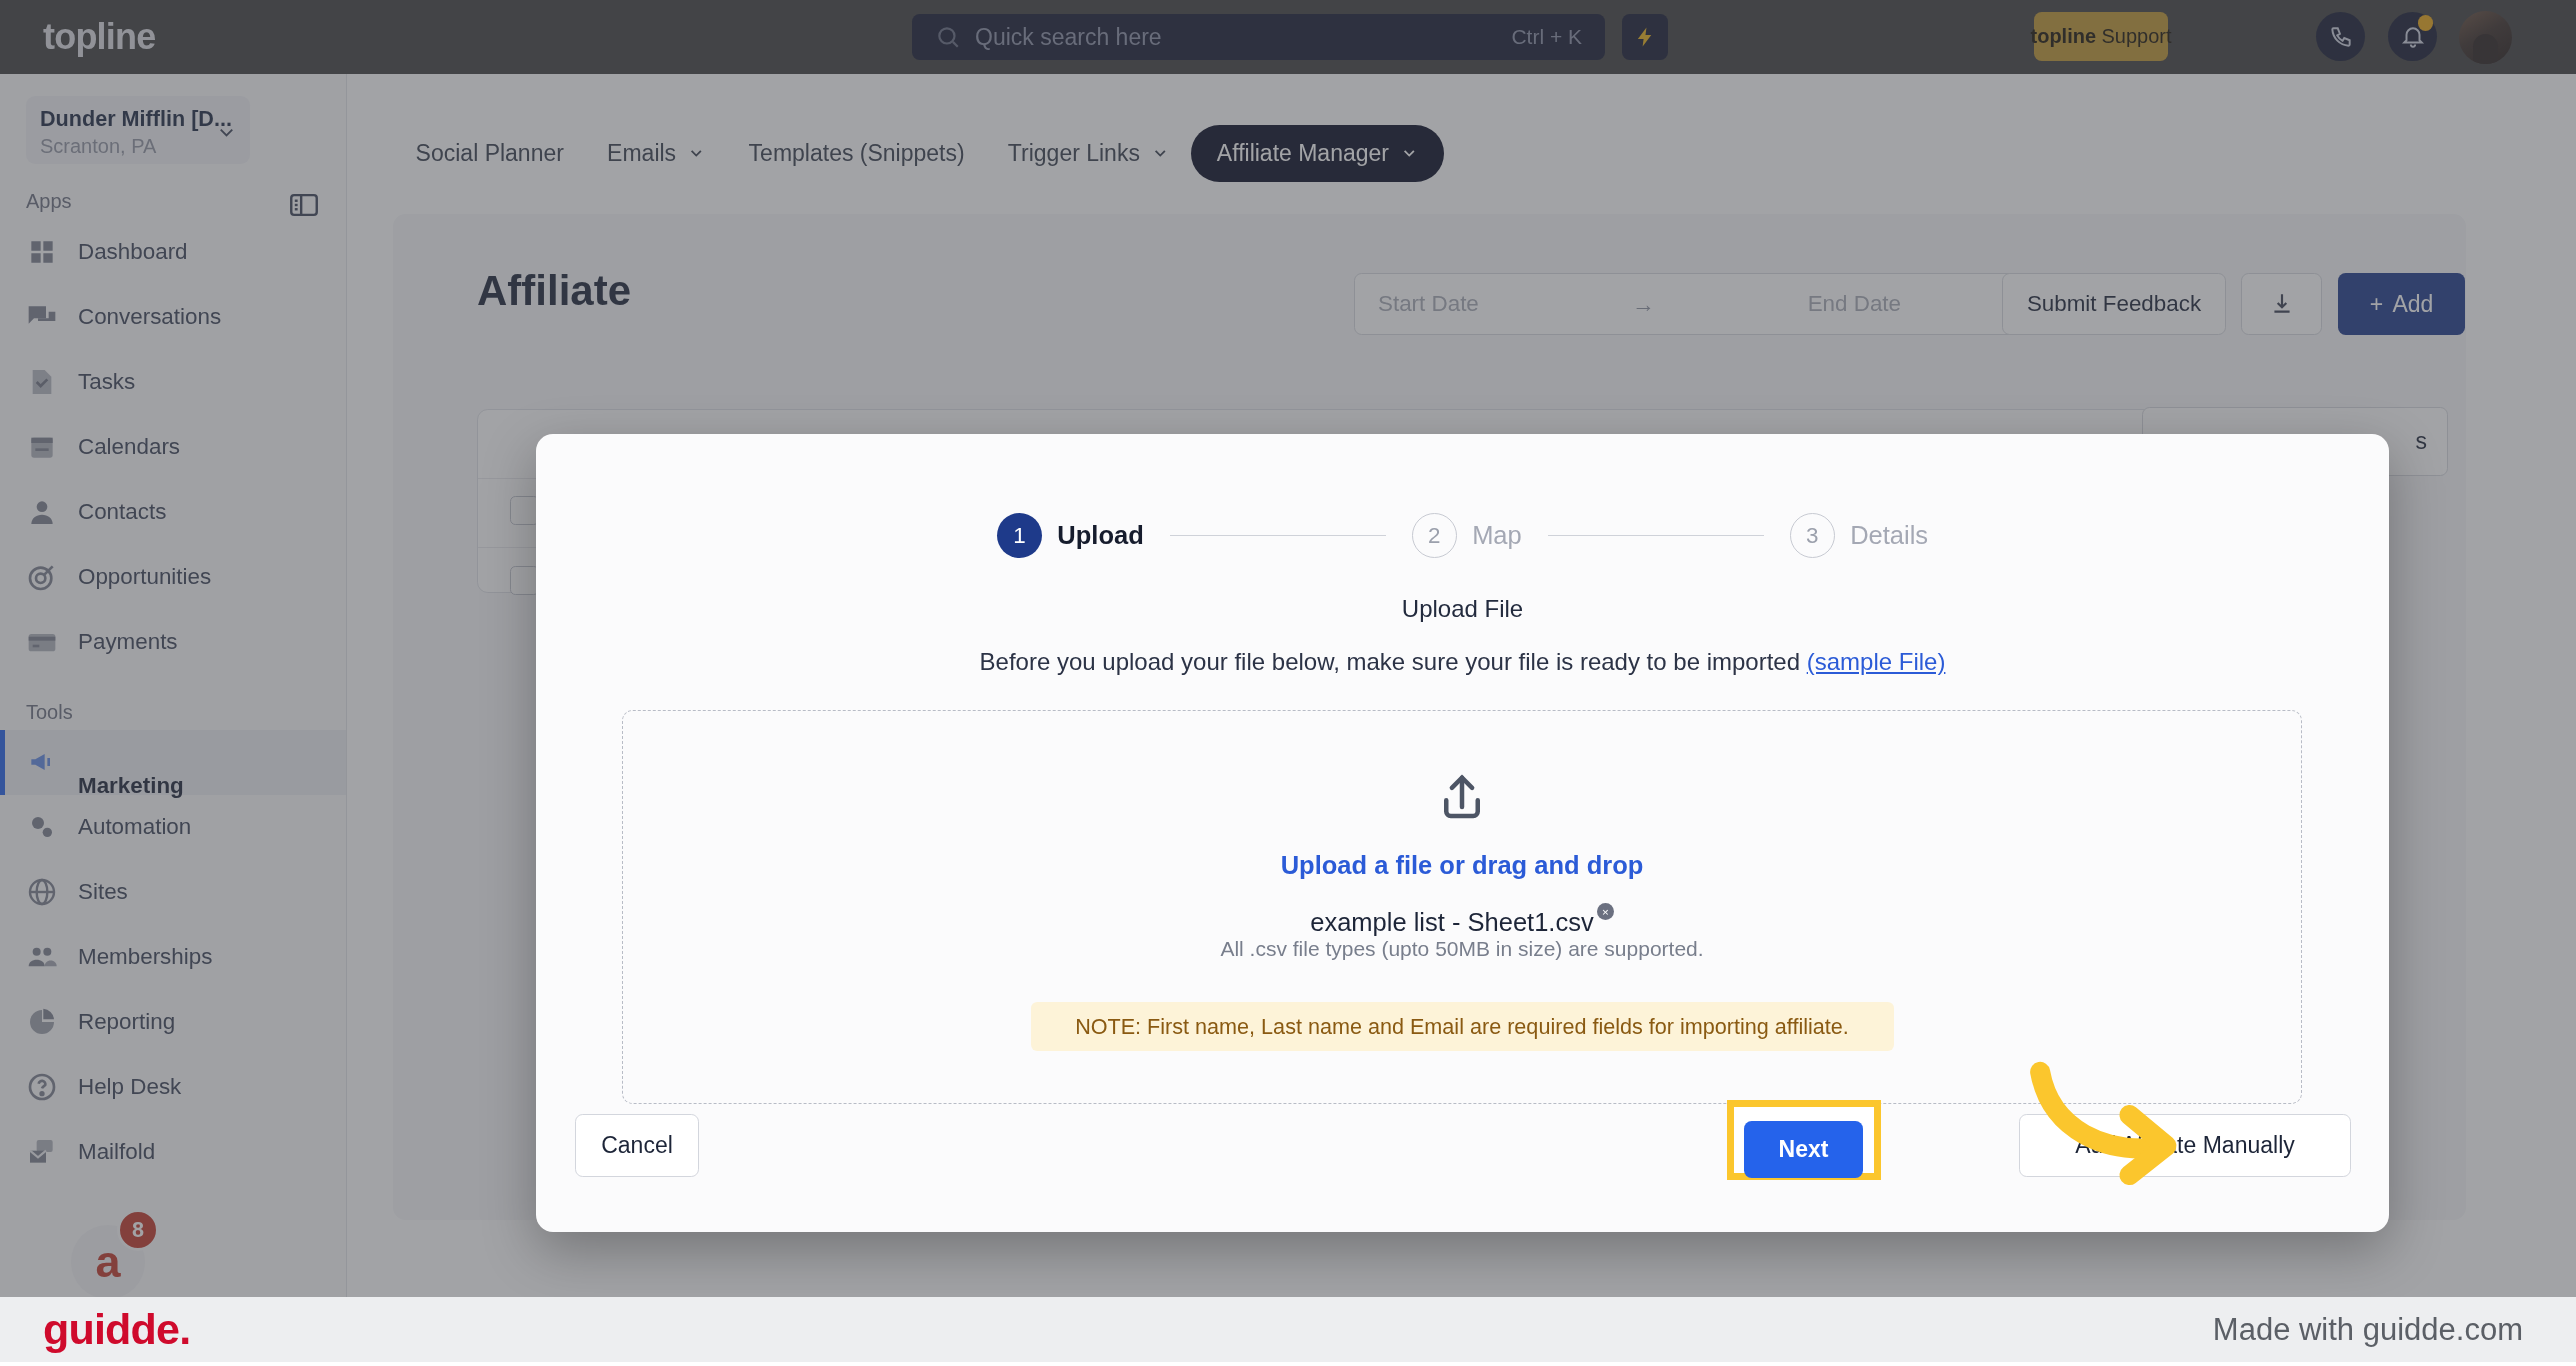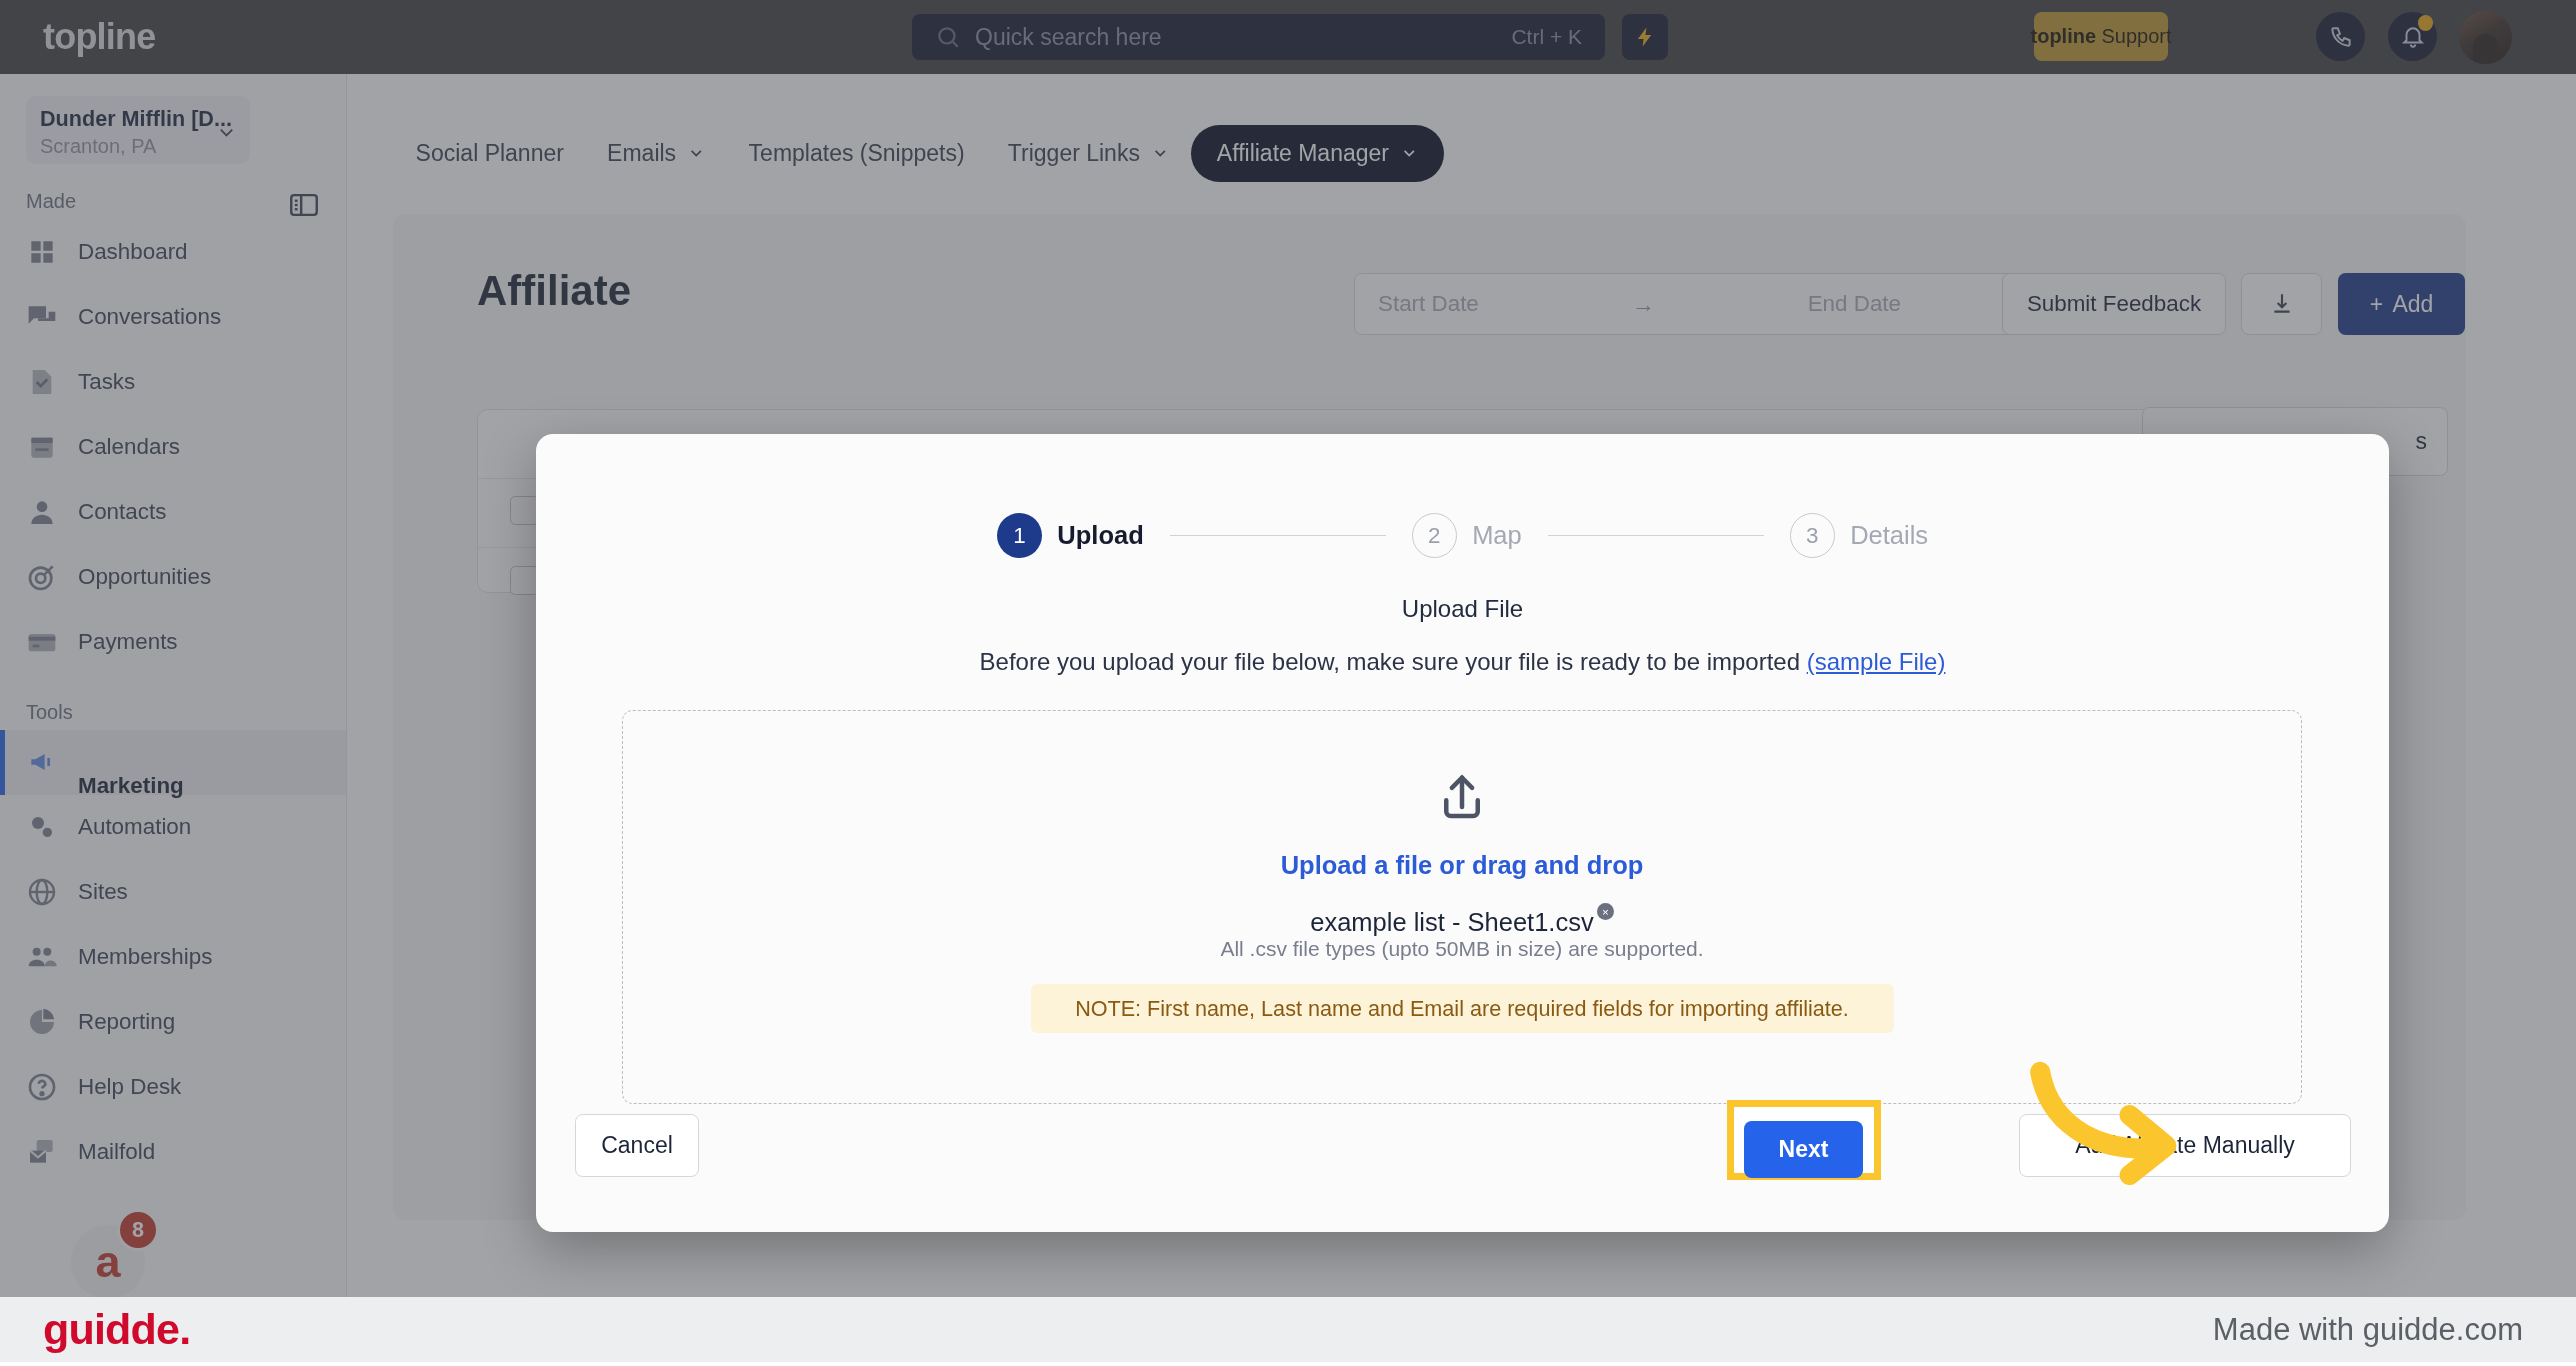--- a/index.html
+++ b/index.html
@@ -270,21 +270,21 @@
   .dz-x {
     margin-left: 3.1px; margin-top: -4.6px;
     width: 17px; height: 17px; border-radius: 50%;
     background: #6b7080; color: #fff;
     font-size: 11.6px; line-height: 17px; text-align: center;
   }
   .dz-note {
     font-size: 21px; color: #787e8c;
   }
   .note-bar {
-    margin-top: 23px;
+    margin-top: 41px;
     width: 863px; height: 49px;
     background: #fdf3d8; border-radius: 6.2px;
     display: flex; align-items: center; justify-content: center;
     font-size: 21.6px; color: #8a5a12;
   }
 
   .m-btn {
     position: absolute; height: 63px;
     border-radius: 7.7px;
     display: flex; align-items: center; justify-content: center;
@@ -431,21 +431,21 @@
     <div class="panel-btn">
       <svg width="34" height="34" viewBox="0 0 24 24" fill="none" stroke="#3d4559" stroke-width="1.7">
         <rect x="3" y="5" width="18" height="14" rx="2"></rect>
           <line x1="10" y1="5" x2="10" y2="19"></line>
         <line x1="5.5" y1="9" x2="7.5" y2="9"></line>
           <line x1="5.5" y1="12" x2="7.5" y2="12"></line>
           <line x1="5.5" y1="15" x2="7.5" y2="15"></line>
       </svg>
     </div>
 
-    <div class="sec-label">Made</div>
+    <div class="sec-label">Apps</div>
 
     <div class="nav-item">
       <span class="ic"><svg width="32" height="32" viewBox="0 0 24 24" fill="#5a6072">
             <path d="M4 4h7v7H4zM13 4h7v7h-7zM4 13h7v7H4zM13 13h7v7h-7z"></path>
           </svg></span>
       <span class="lb">Dashboard</span>
     </div>
     <div class="nav-item">
       <span class="ic"><svg width="32" height="32" viewBox="0 0 24 24" fill="#5a6072">
             <path d="M2 4h13v9H6l-4 4z"></path>

